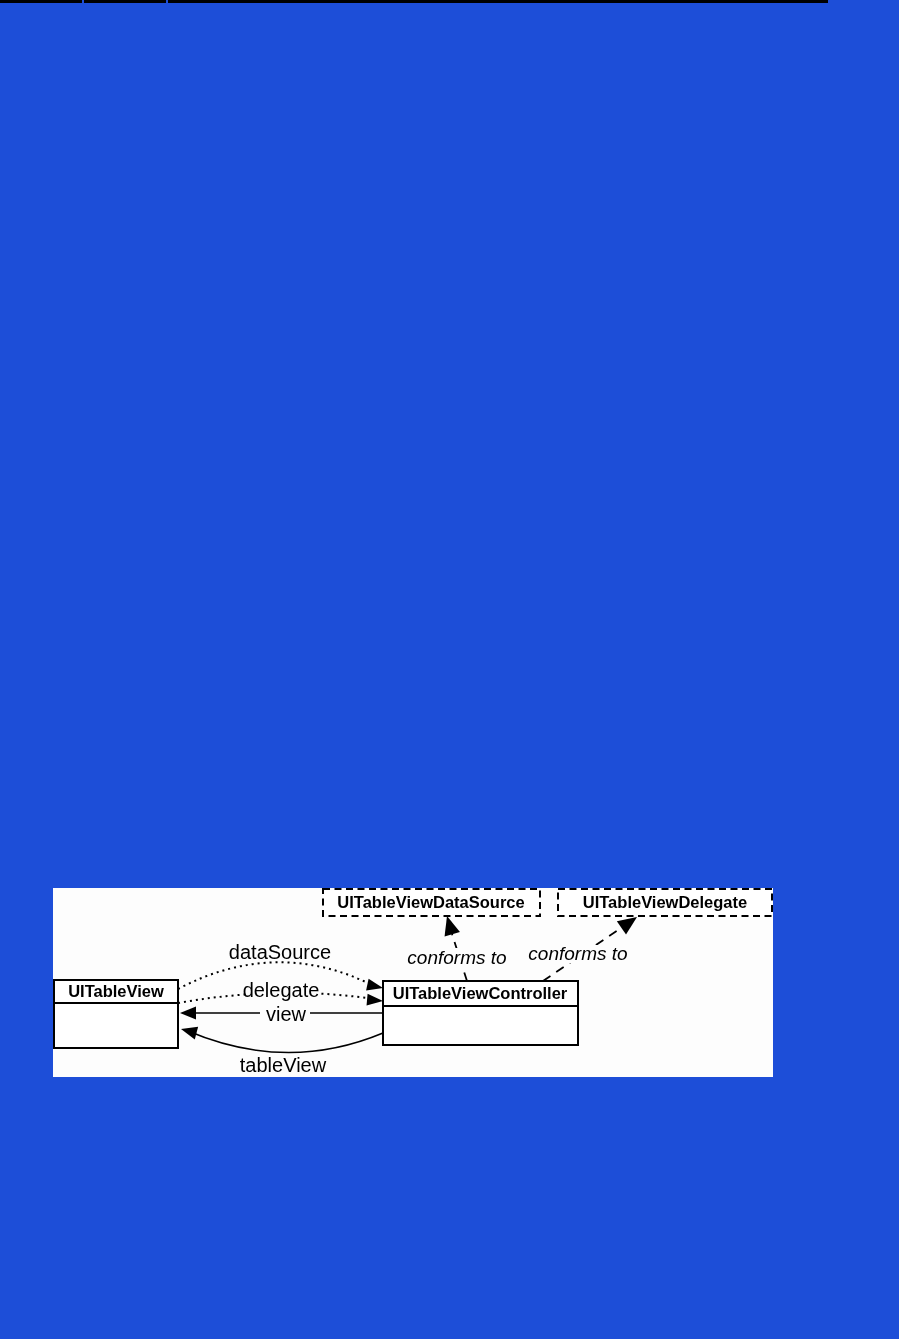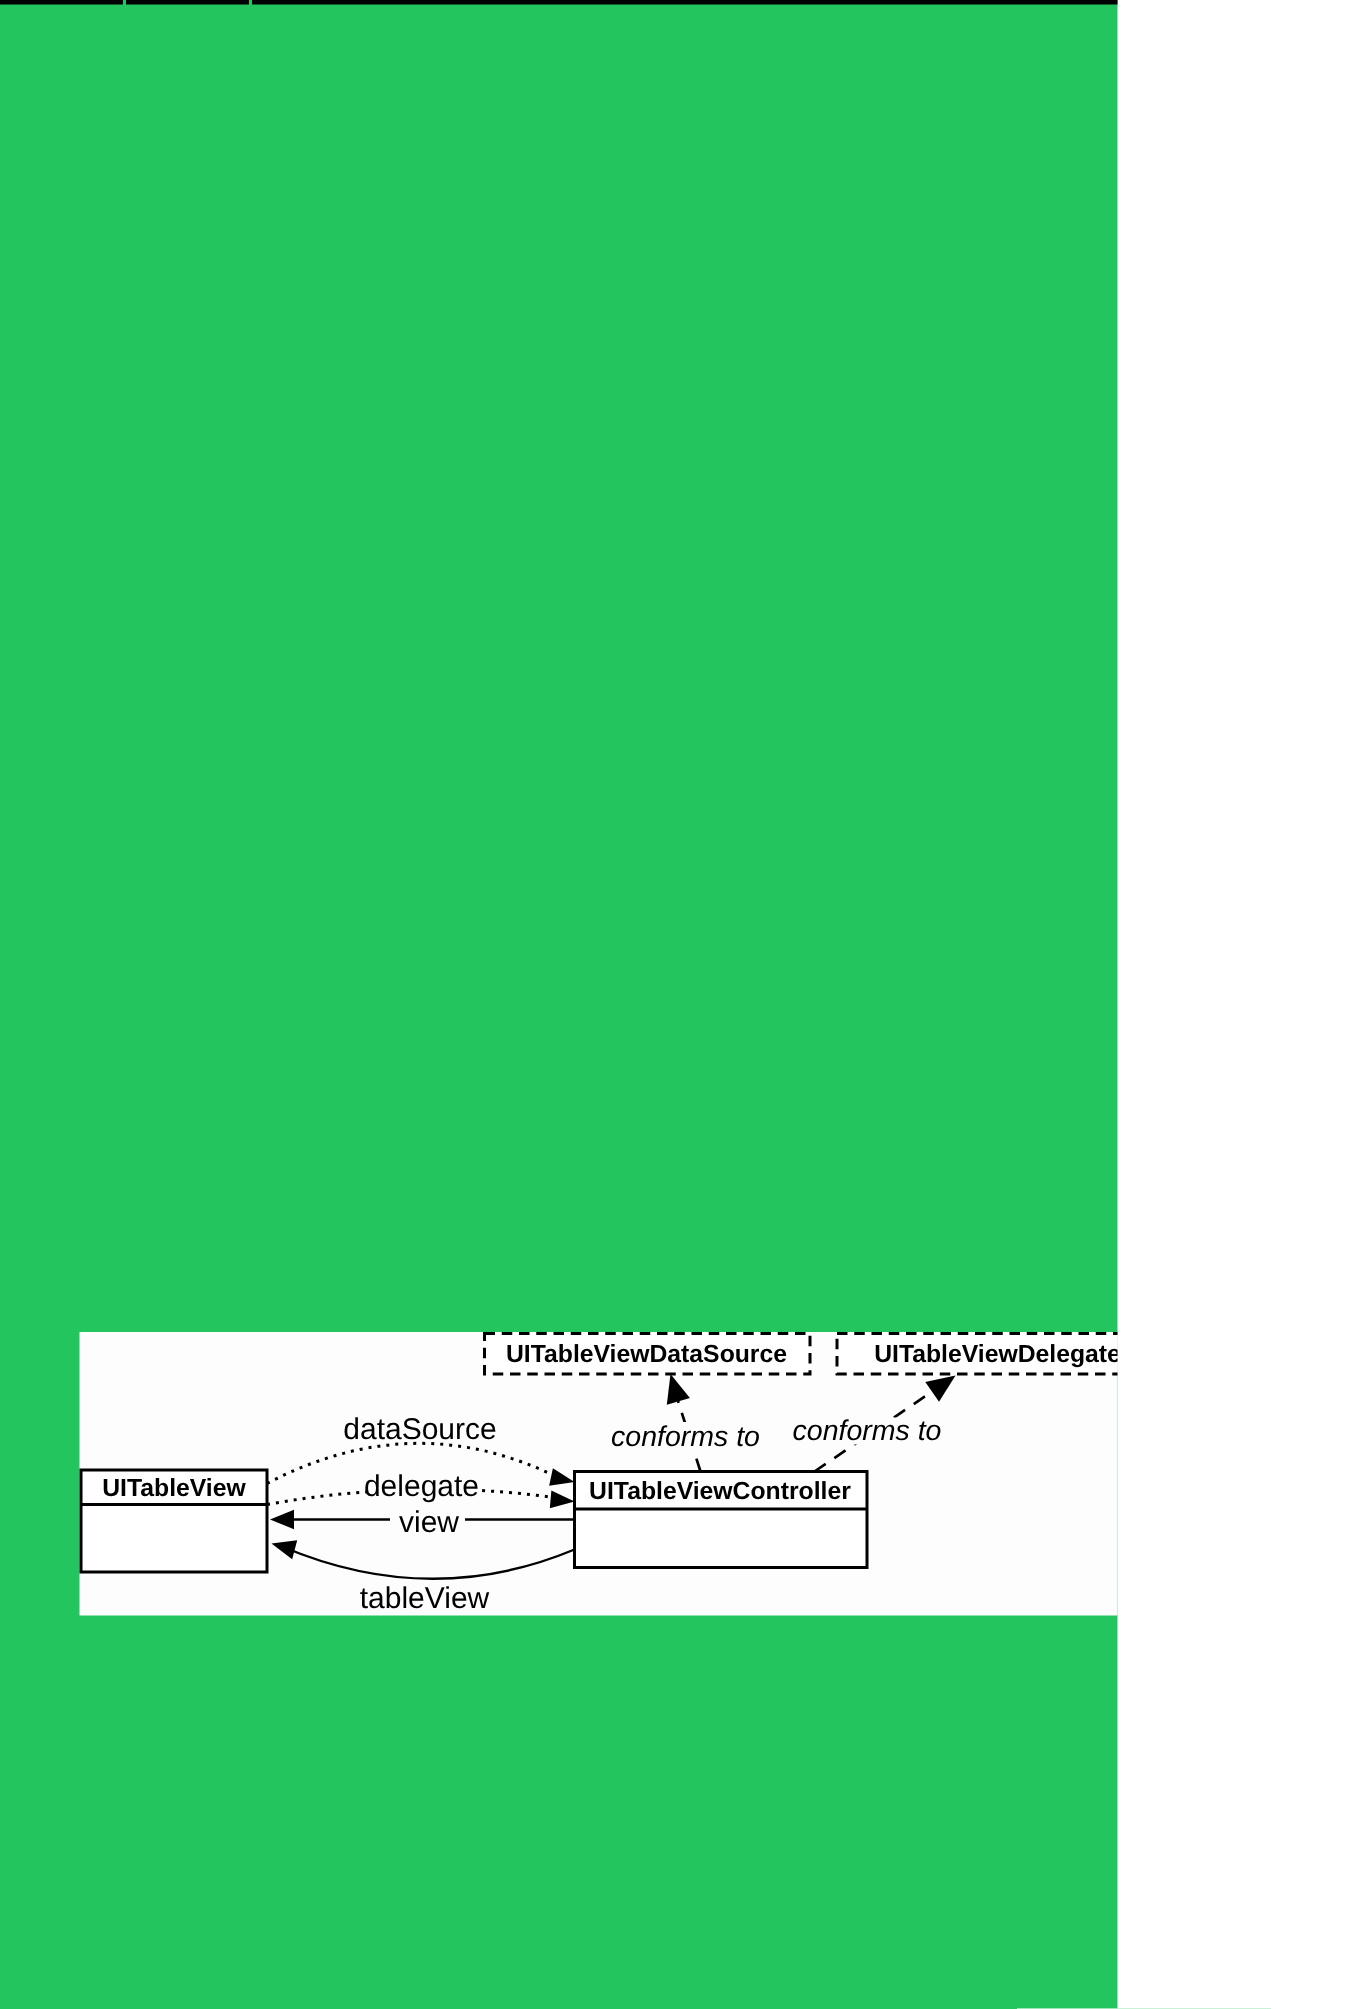--- a/index.html
+++ b/index.html
@@ -1,20 +1,20 @@
 <!DOCTYPE html>
 <html><head>
 <meta charset="utf-8">
 <style>
   html, body { margin: 0; padding: 0; background: #ffffff; }
   .page {
     position: relative;
-    width: 745px;
+    width: 899px;
     height: 1339px;
-    background: #22c55e;
+    background: #1d4ed8;
     overflow: hidden;
     font-family: "Liberation Sans", sans-serif;
   }
   
   .top-rule-seg {
     position: absolute;
     top: 0;
     height: 3px;
     background: #000000;
   }

